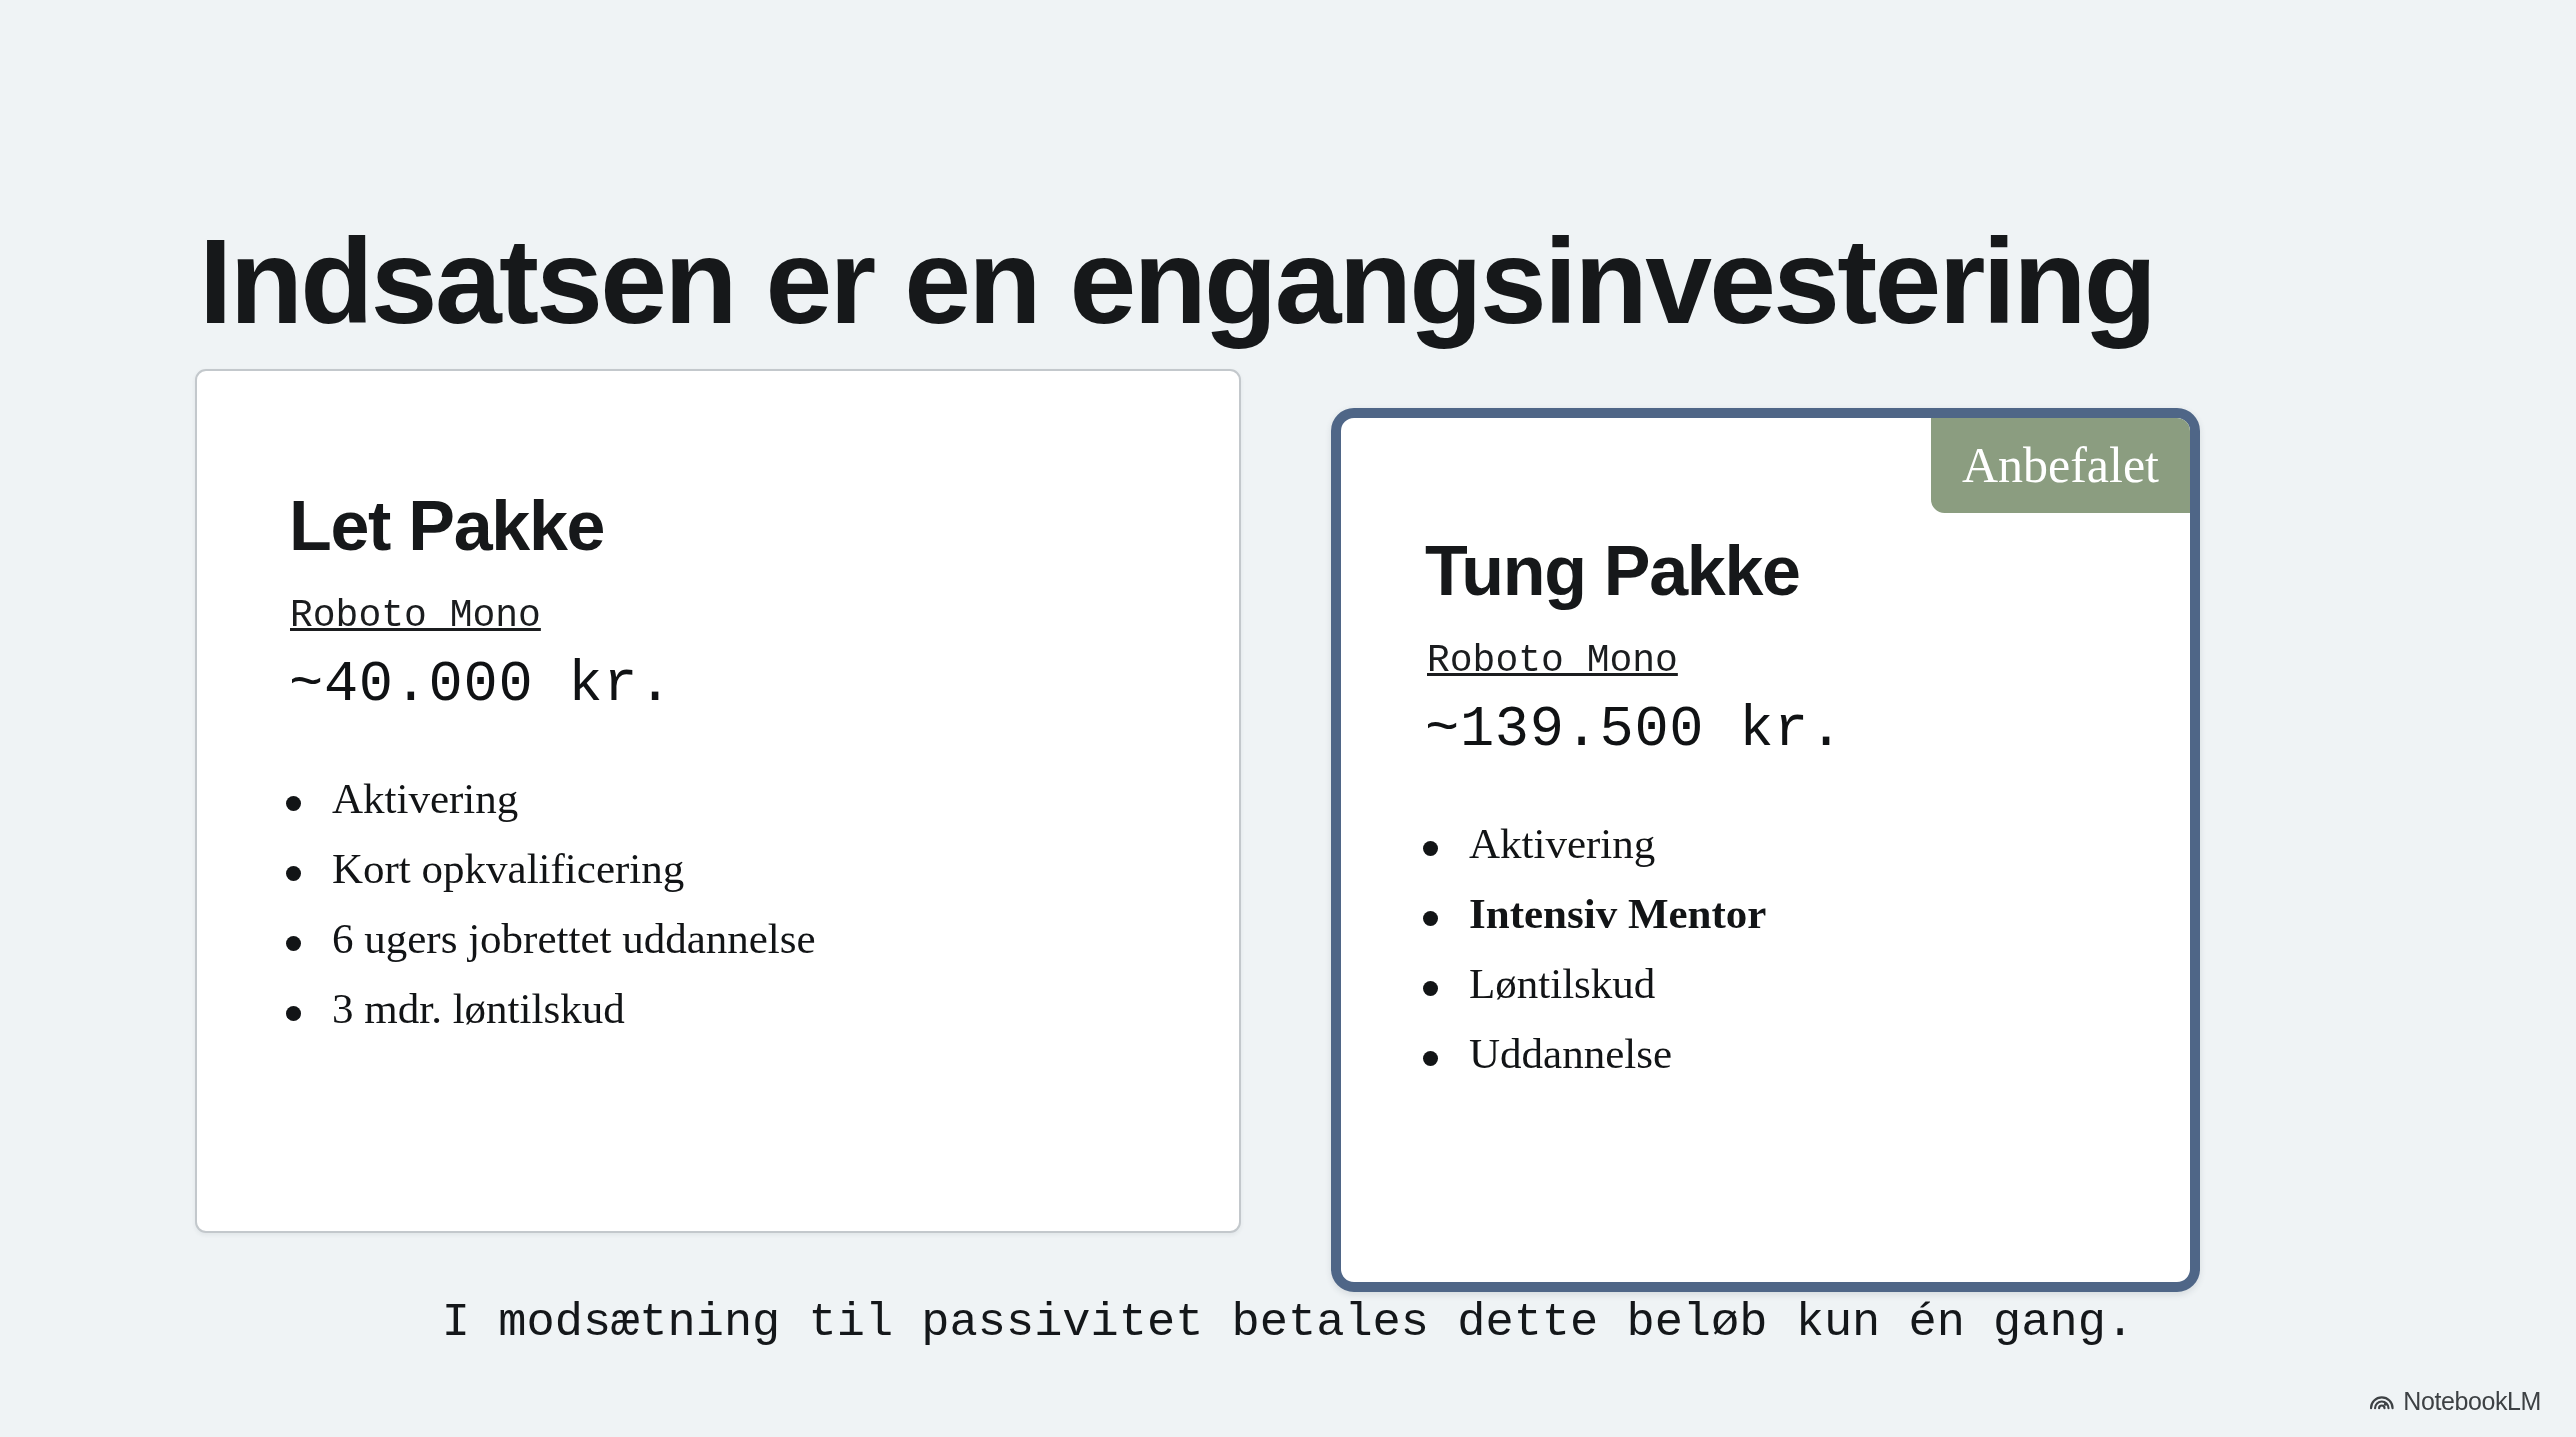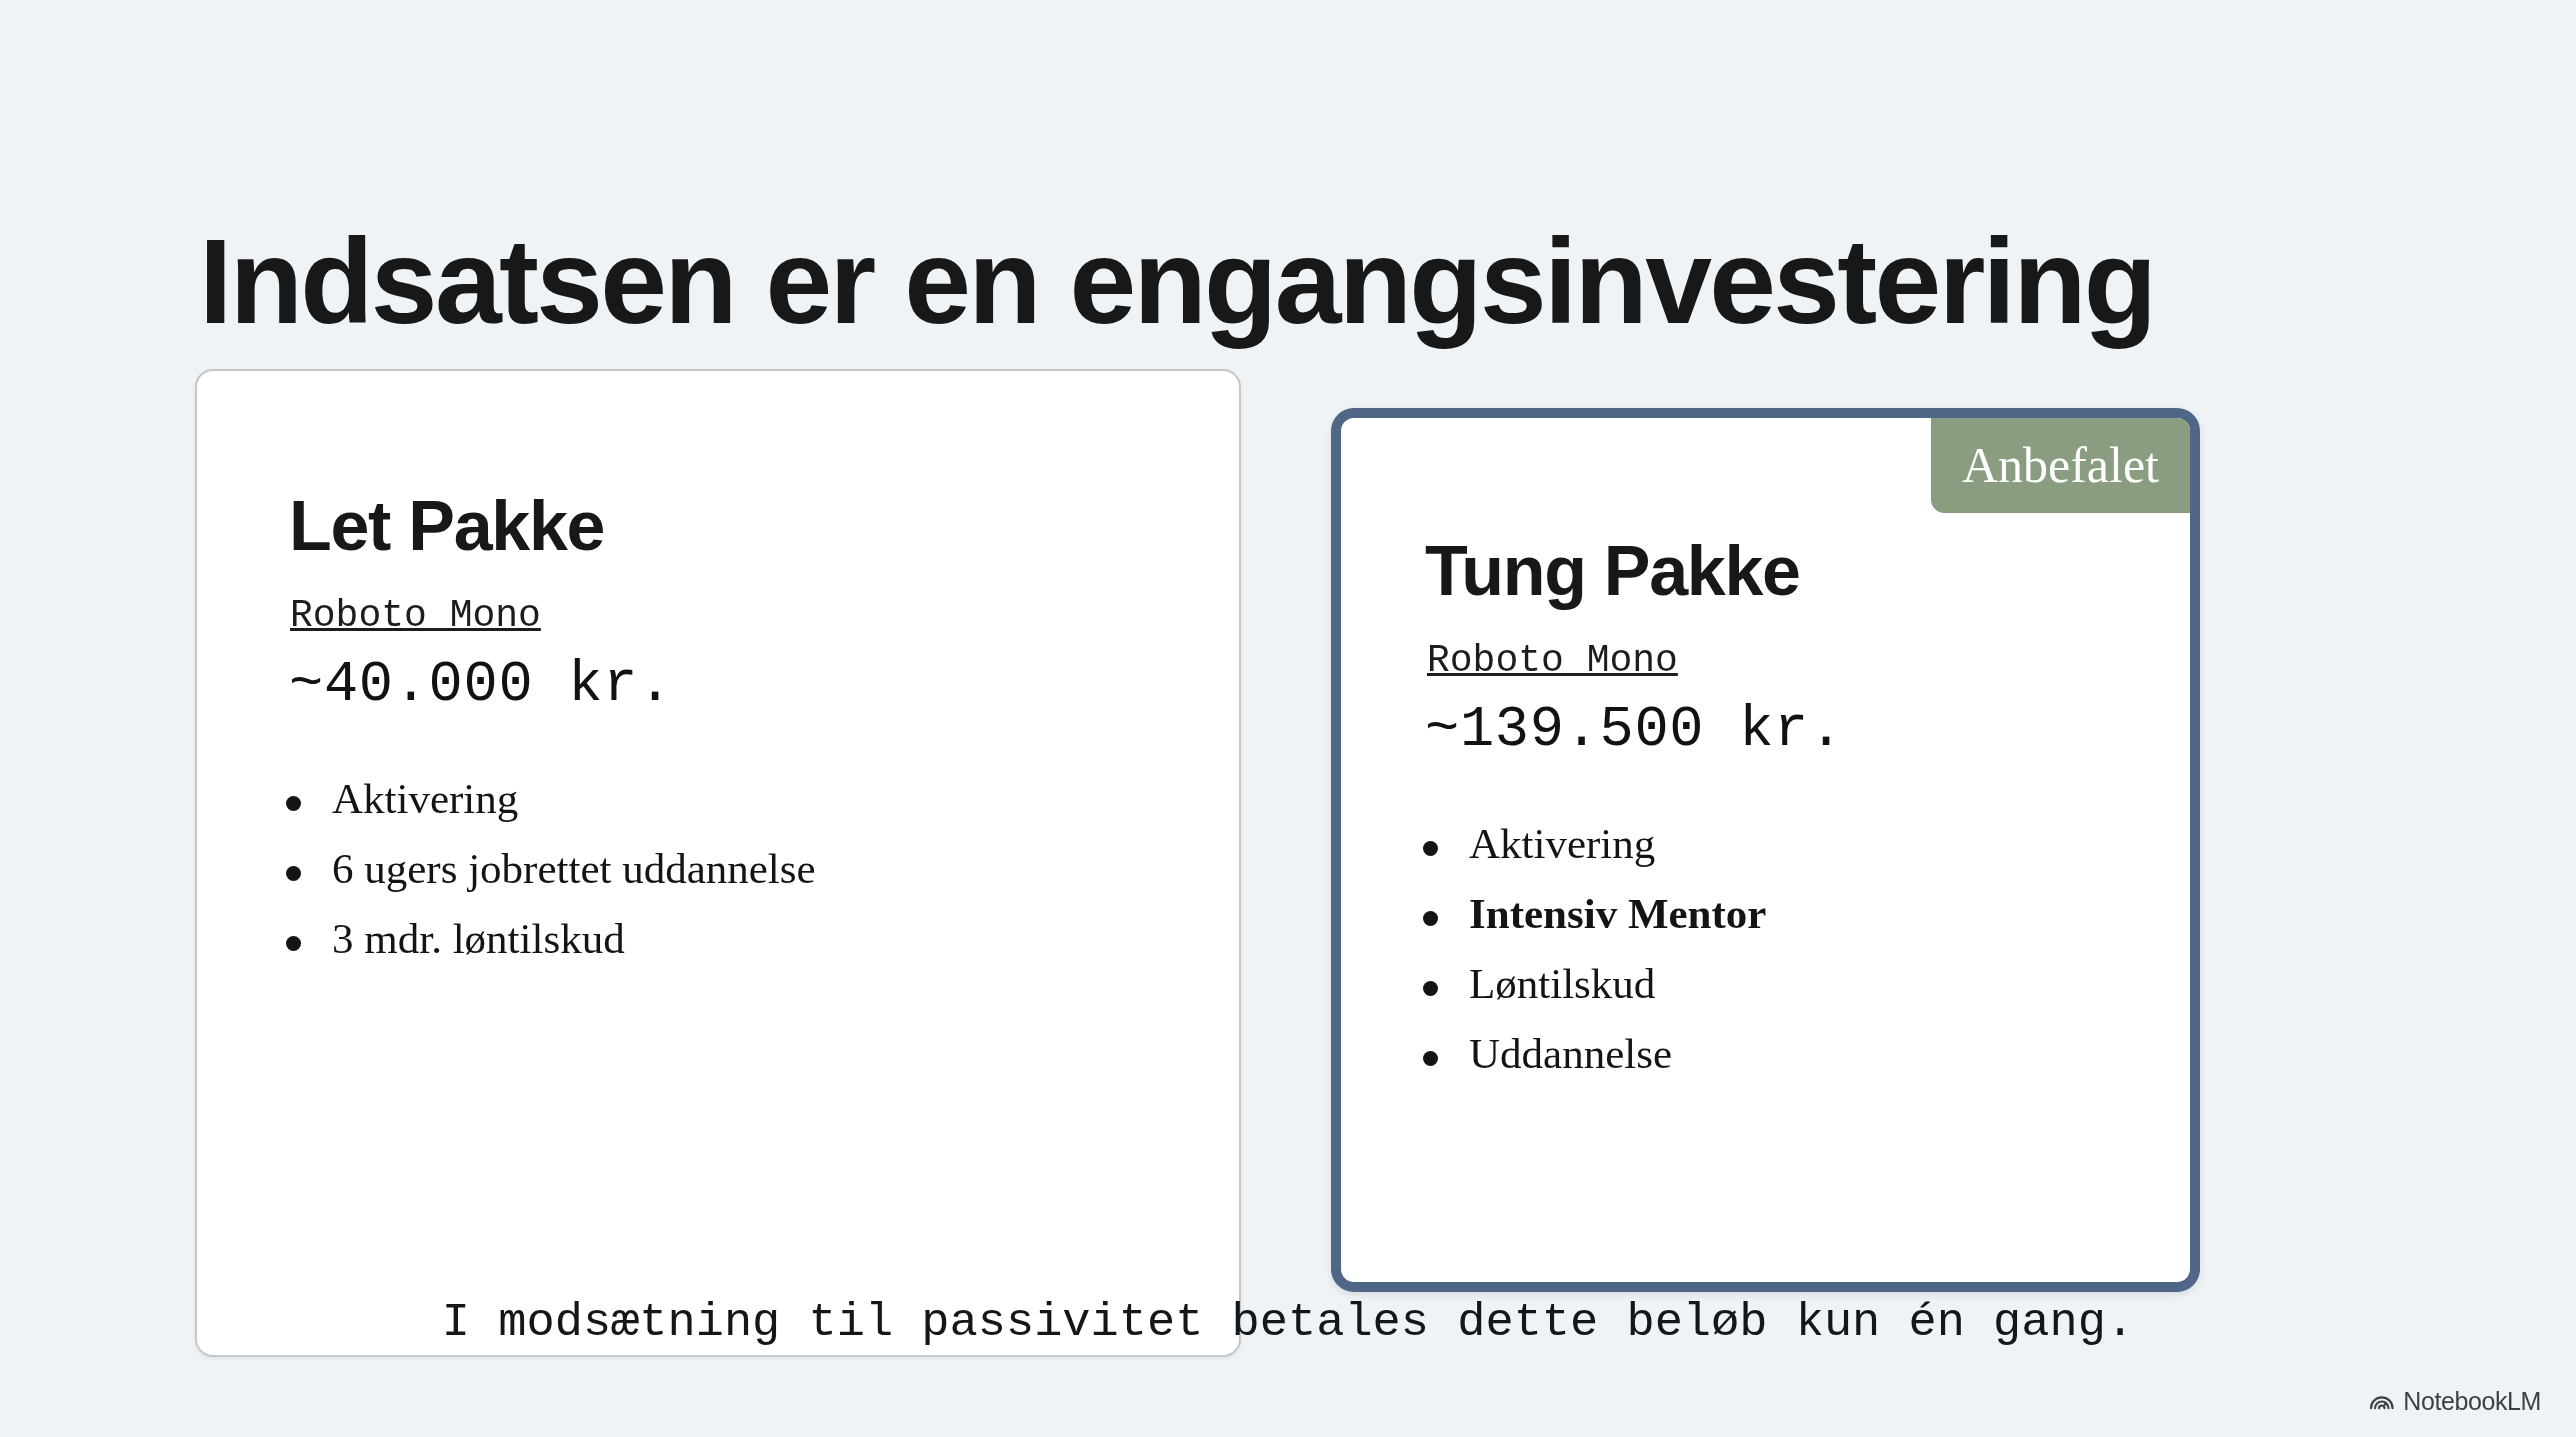--- a/index.html
+++ b/index.html
@@ -47,23 +47,23 @@
   .card {
     position: absolute;
     background: #ffffff;
     box-sizing: border-box;
   }
 
   .card--light {
     left: 195px;
     top: 369px;
     width: 1046px;
-    height: 988px;
+    height: 864px;
     border: 2px solid #c3c8cc;
-    border-radius: 18px;
+    border-radius: 11px;
     box-shadow: 0 2px 4px rgba(40,55,70,0.07);
   }
 
   .card--featured {
     left: 1331px;
     top: 360px;
     width: 869px;
     height: 884px;
     border: 10px solid #4f6party;
     border: 10px solid #4f6687;
@@ -246,20 +246,24 @@
         <div class="card-fontname">Roboto Mono</div>
         <div class="card-price">~40.000 kr.</div>
 
         <ul class="feature-list">
           <li class="feature-item">
             <span class="feature-bullet"></span>
             <span class="feature-text">Aktivering</span>
           </li>
           <li class="feature-item">
             <span class="feature-bullet"></span>
+            <span class="feature-text">Kort opkvalificering</span>
+          </li>
+          <li class="feature-item">
+            <span class="feature-bullet"></span>
             <span class="feature-text">6 ugers jobrettet uddannelse</span>
           </li>
           <li class="feature-item">
             <span class="feature-bullet"></span>
             <span class="feature-text">3 mdr. løntilskud</span>
           </li>
         </ul>
       </div>
     </div>
 

